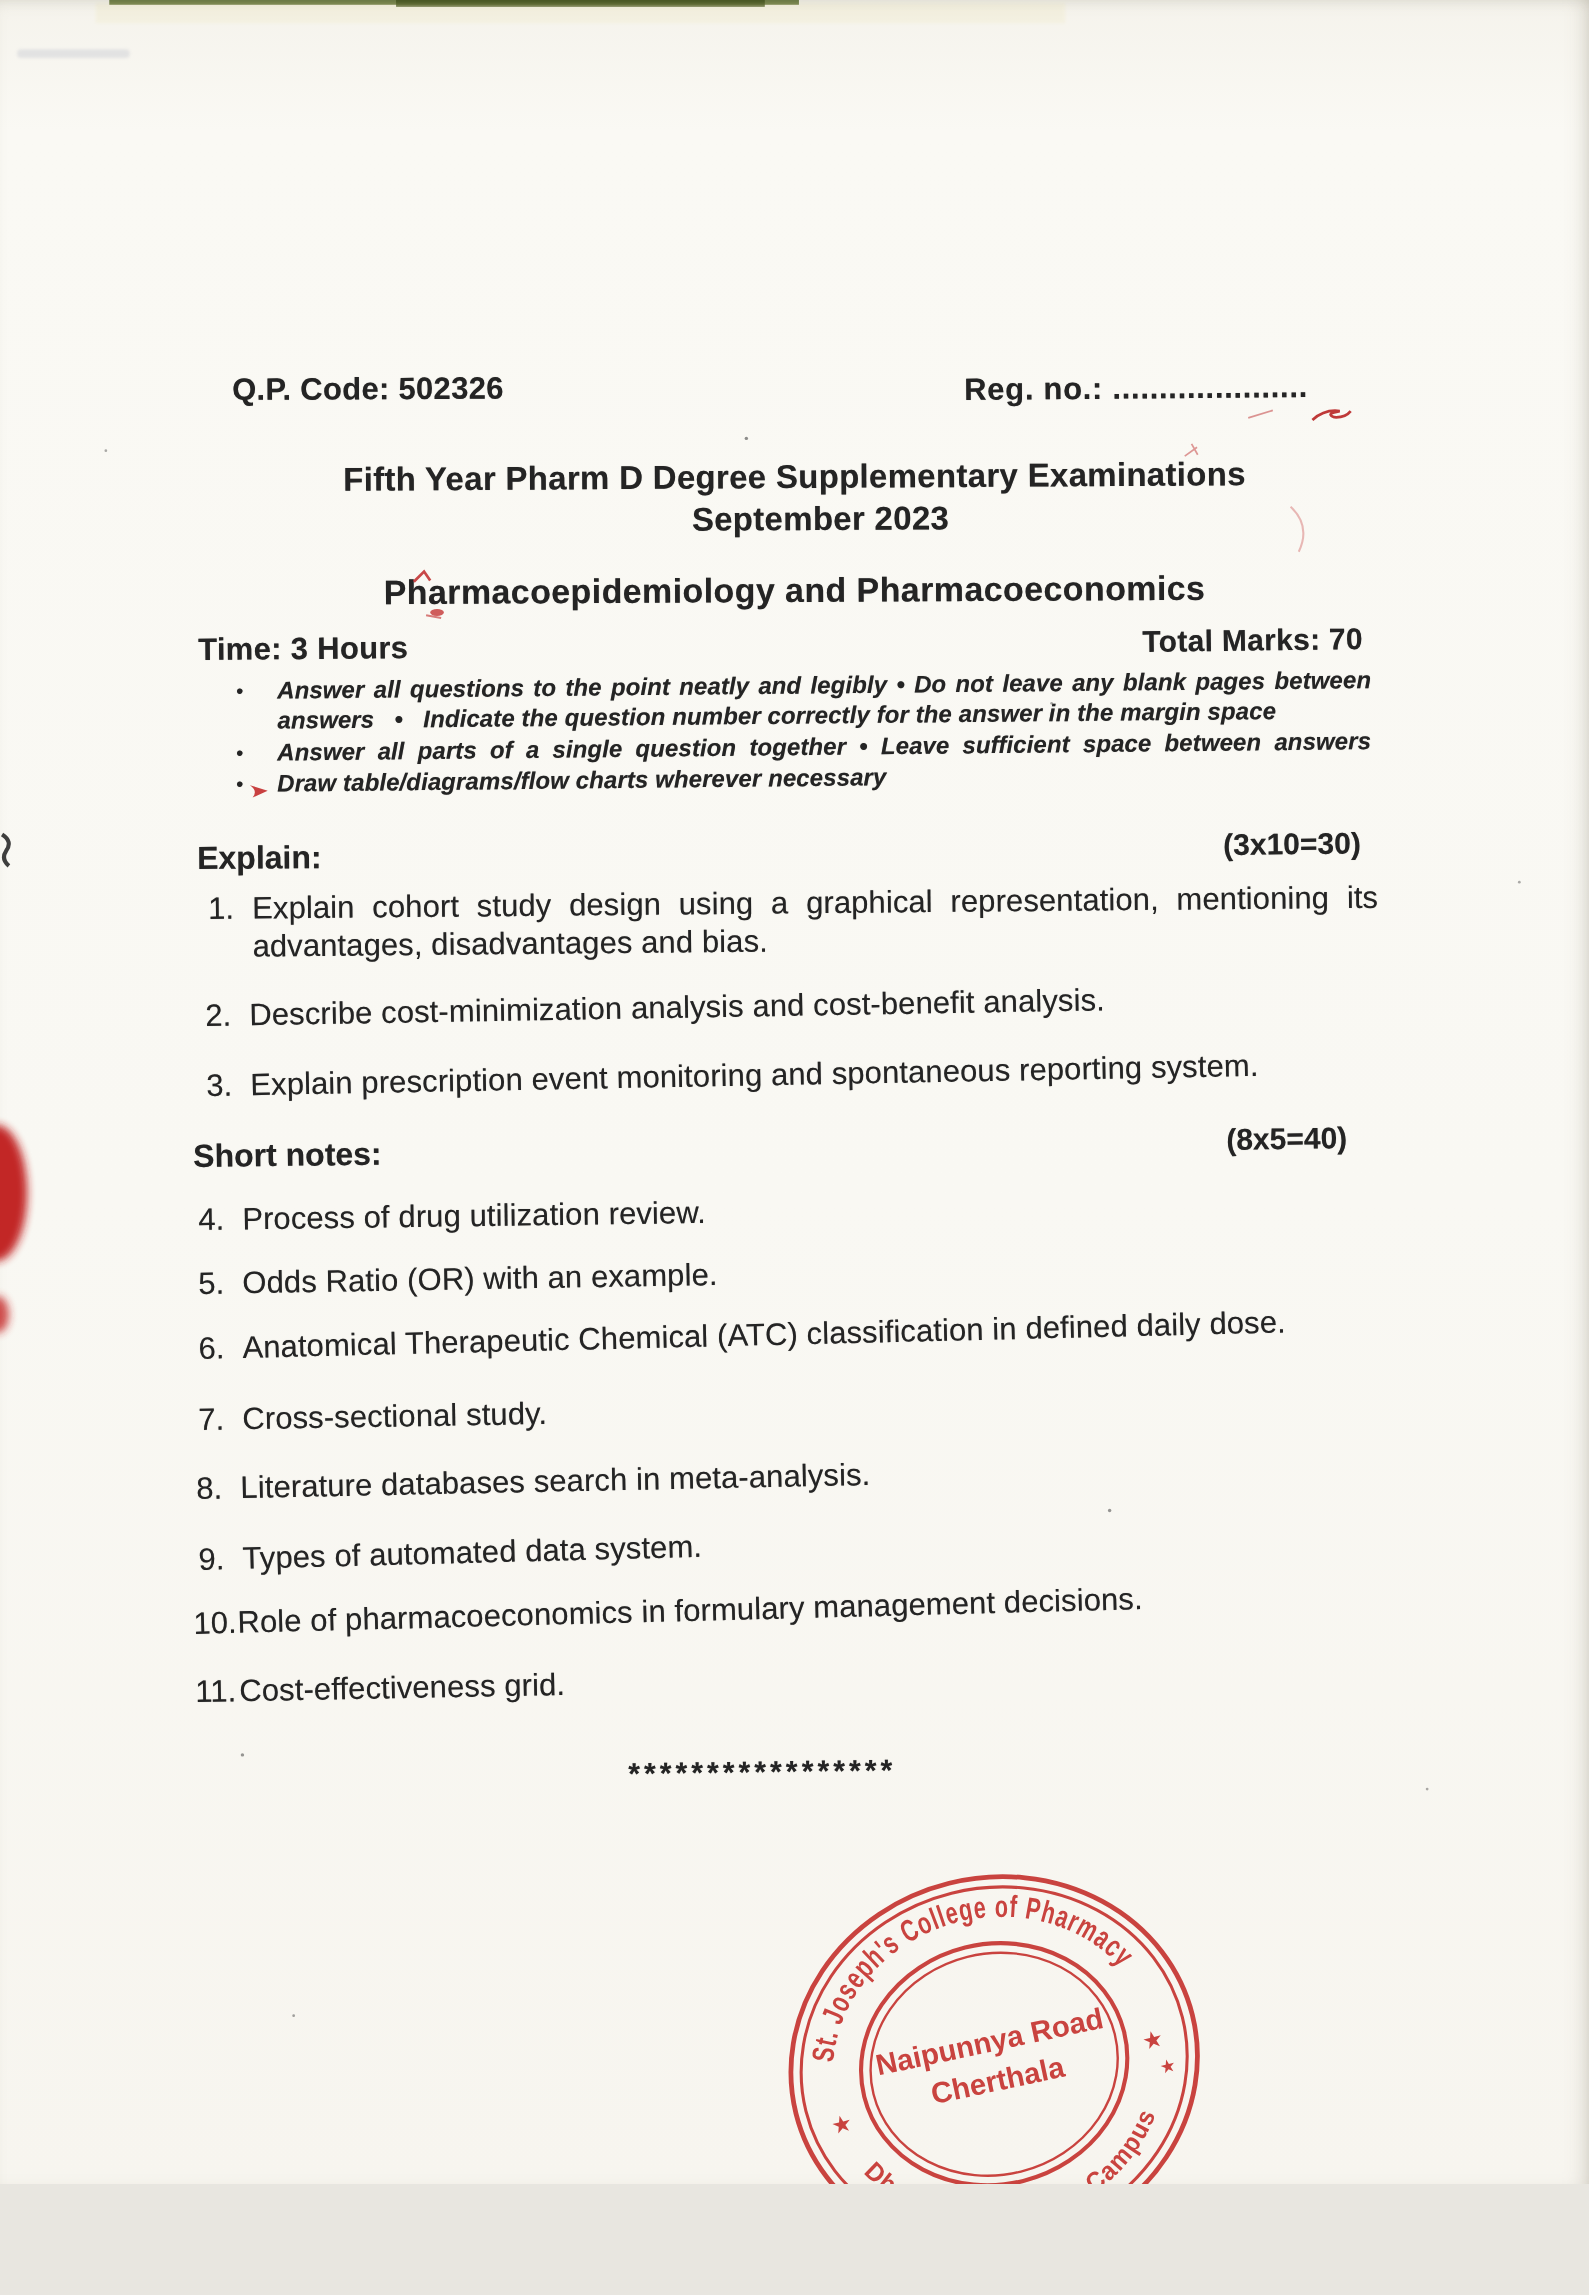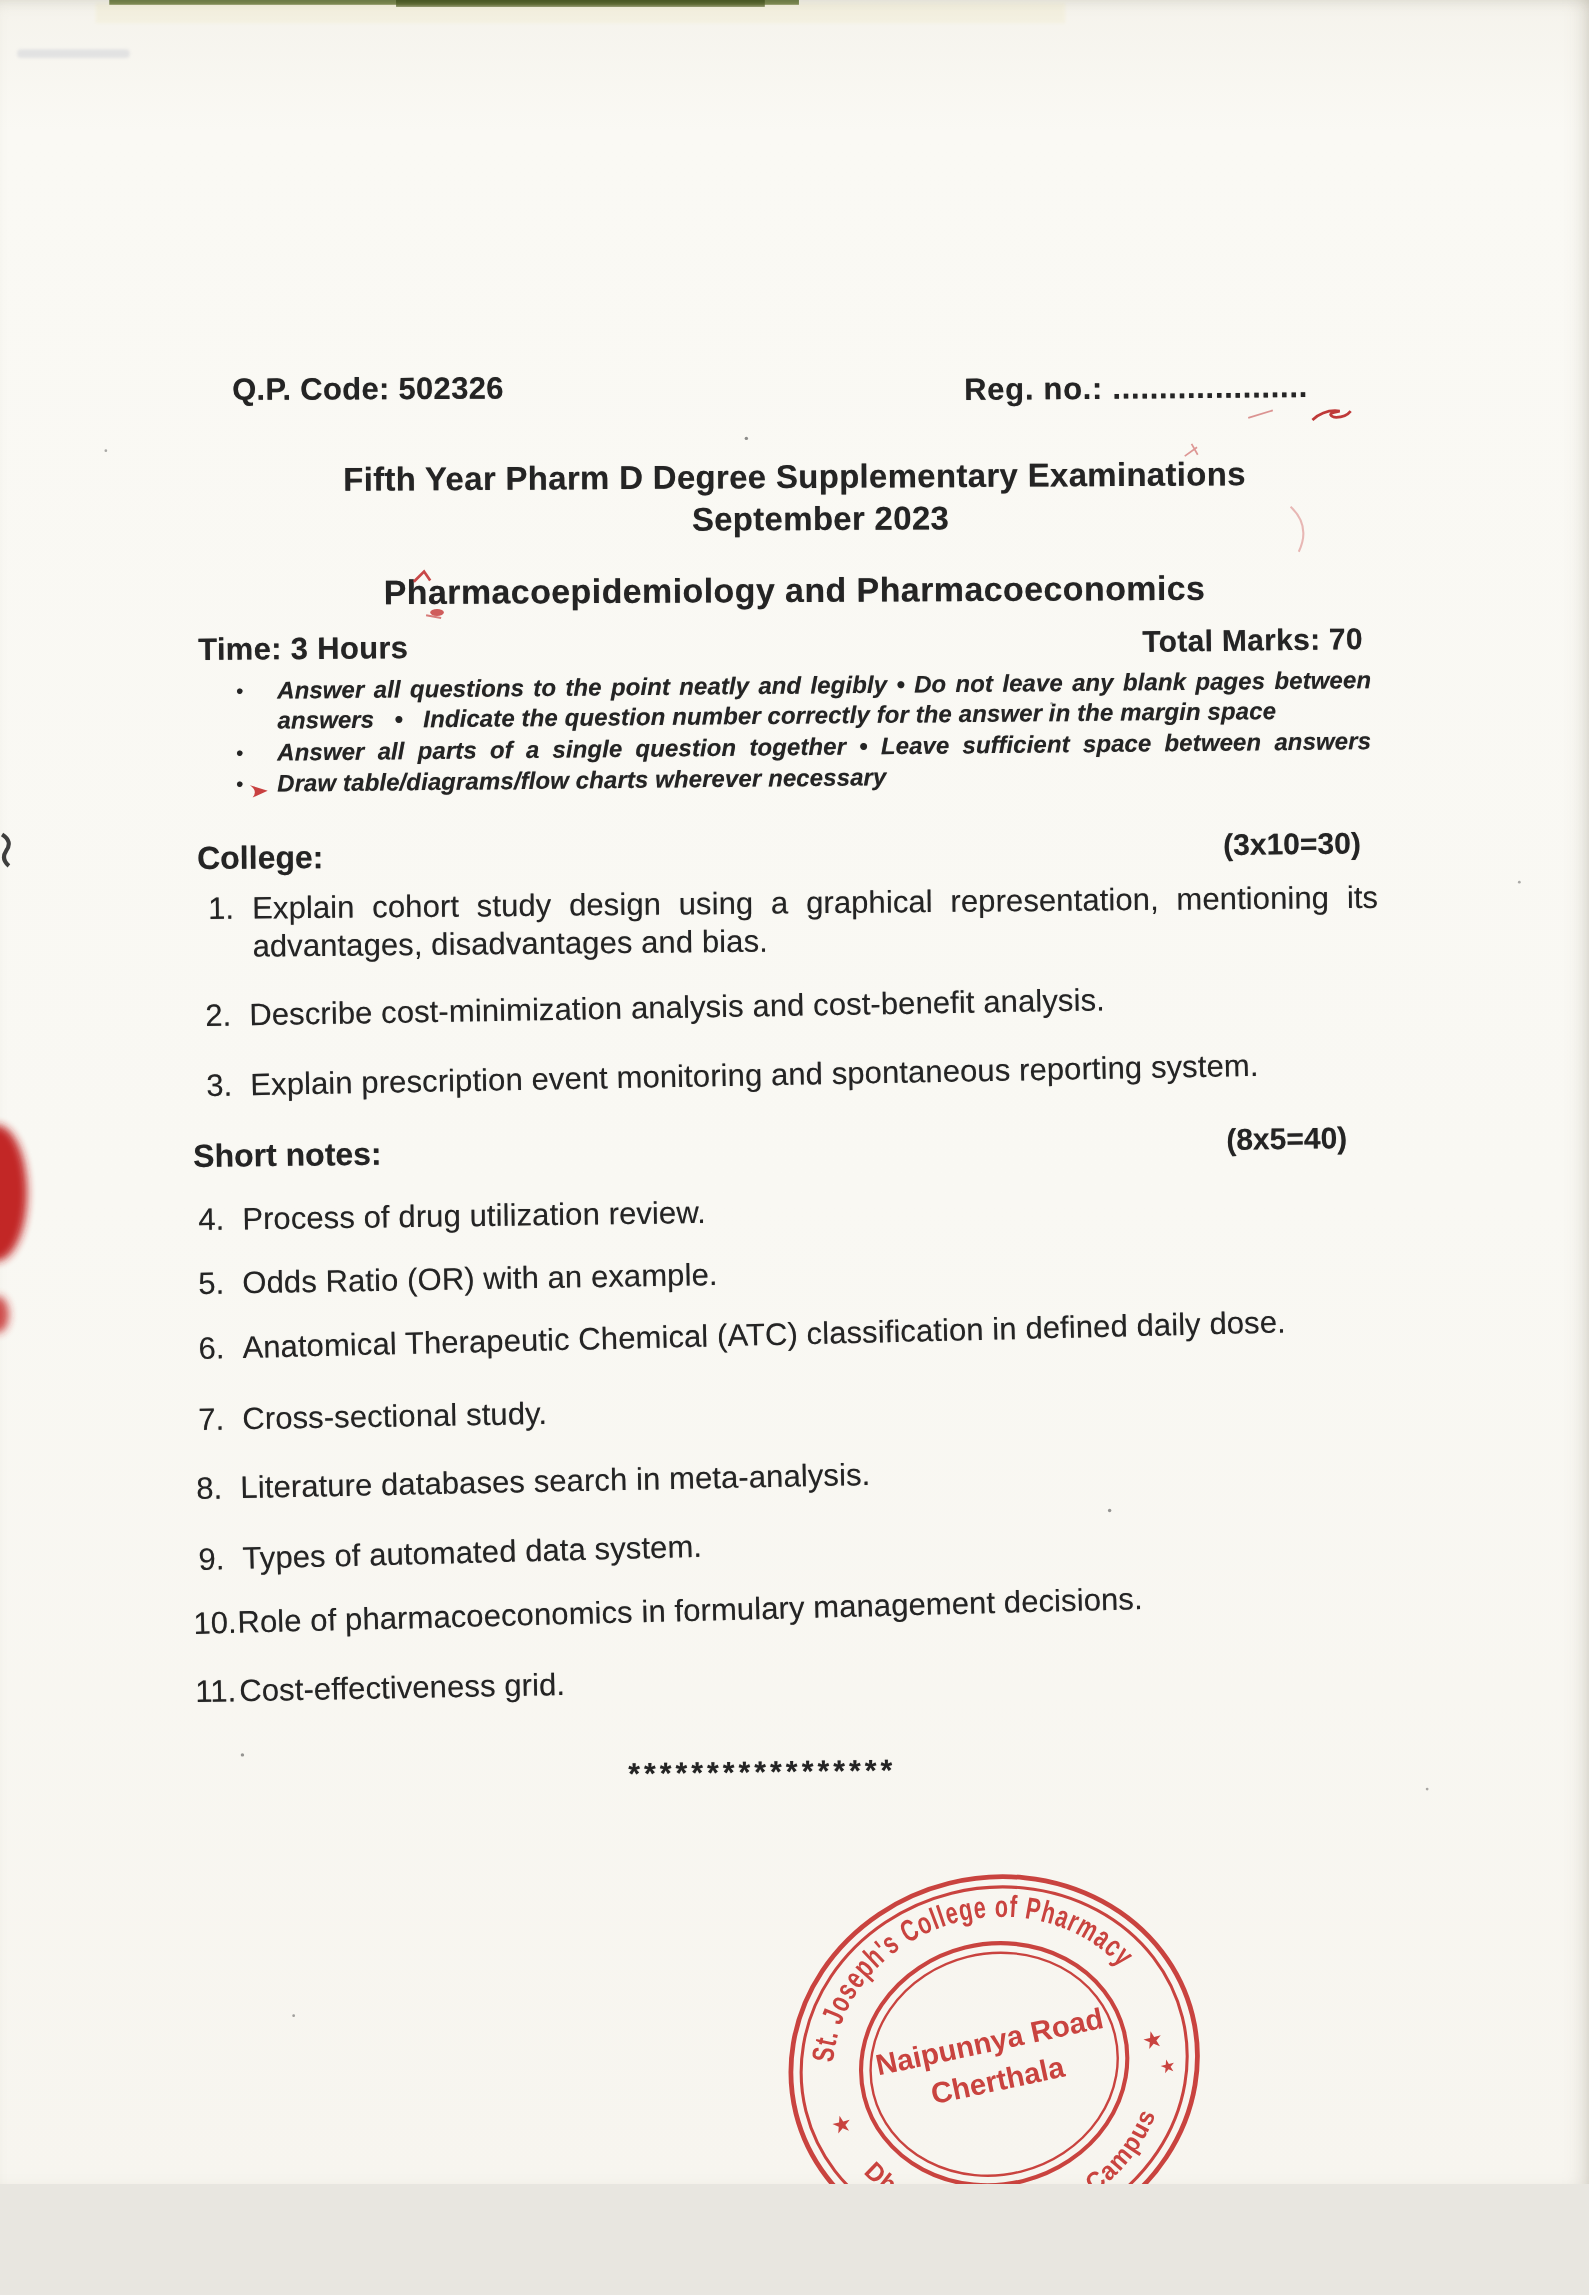--- a/index.html
+++ b/index.html
@@ -58,21 +58,21 @@
   <div class="instr-row" style="left:236px;top:738px;transform:rotate(-0.6deg);">
     <span class="instr-bullet ink">•</span>
     <div class="iline ink just">Answer all parts of a single question together • Leave sufficient space between answers</div>
   </div>
   <div class="instr-row" style="left:236px;top:769px;transform:rotate(-0.6deg);">
     <span class="instr-bullet ink">•</span>
     <div class="iline ink">Draw table/diagrams/flow charts wherever necessary</div>
   </div>
 
   <div class="abs marks ink" style="left:1223px;top:828px;transform:rotate(-0.6deg);">(3x10=30)</div>
-  <div class="abs sec-head ink" style="left:197px;top:840px;transform:rotate(-0.4deg);">College:</div>
+  <div class="abs sec-head ink" style="left:197px;top:840px;transform:rotate(-0.4deg);">Explain:</div>
 
   <div class="q" style="left:208px;top:890px;transform:rotate(-0.55deg);">
     <span class="qnum ink">1.</span>
     <div class="qtext ink" style="width:1126px;">
       <div class="q1just">Explain cohort study design using a graphical representation, mentioning its</div>
       <div>advantages, disadvantages and bias.</div>
     </div>
   </div>
   <div class="q" style="left:205px;top:997px;transform:rotate(-1.0deg);">
     <span class="qnum ink">2.</span>

